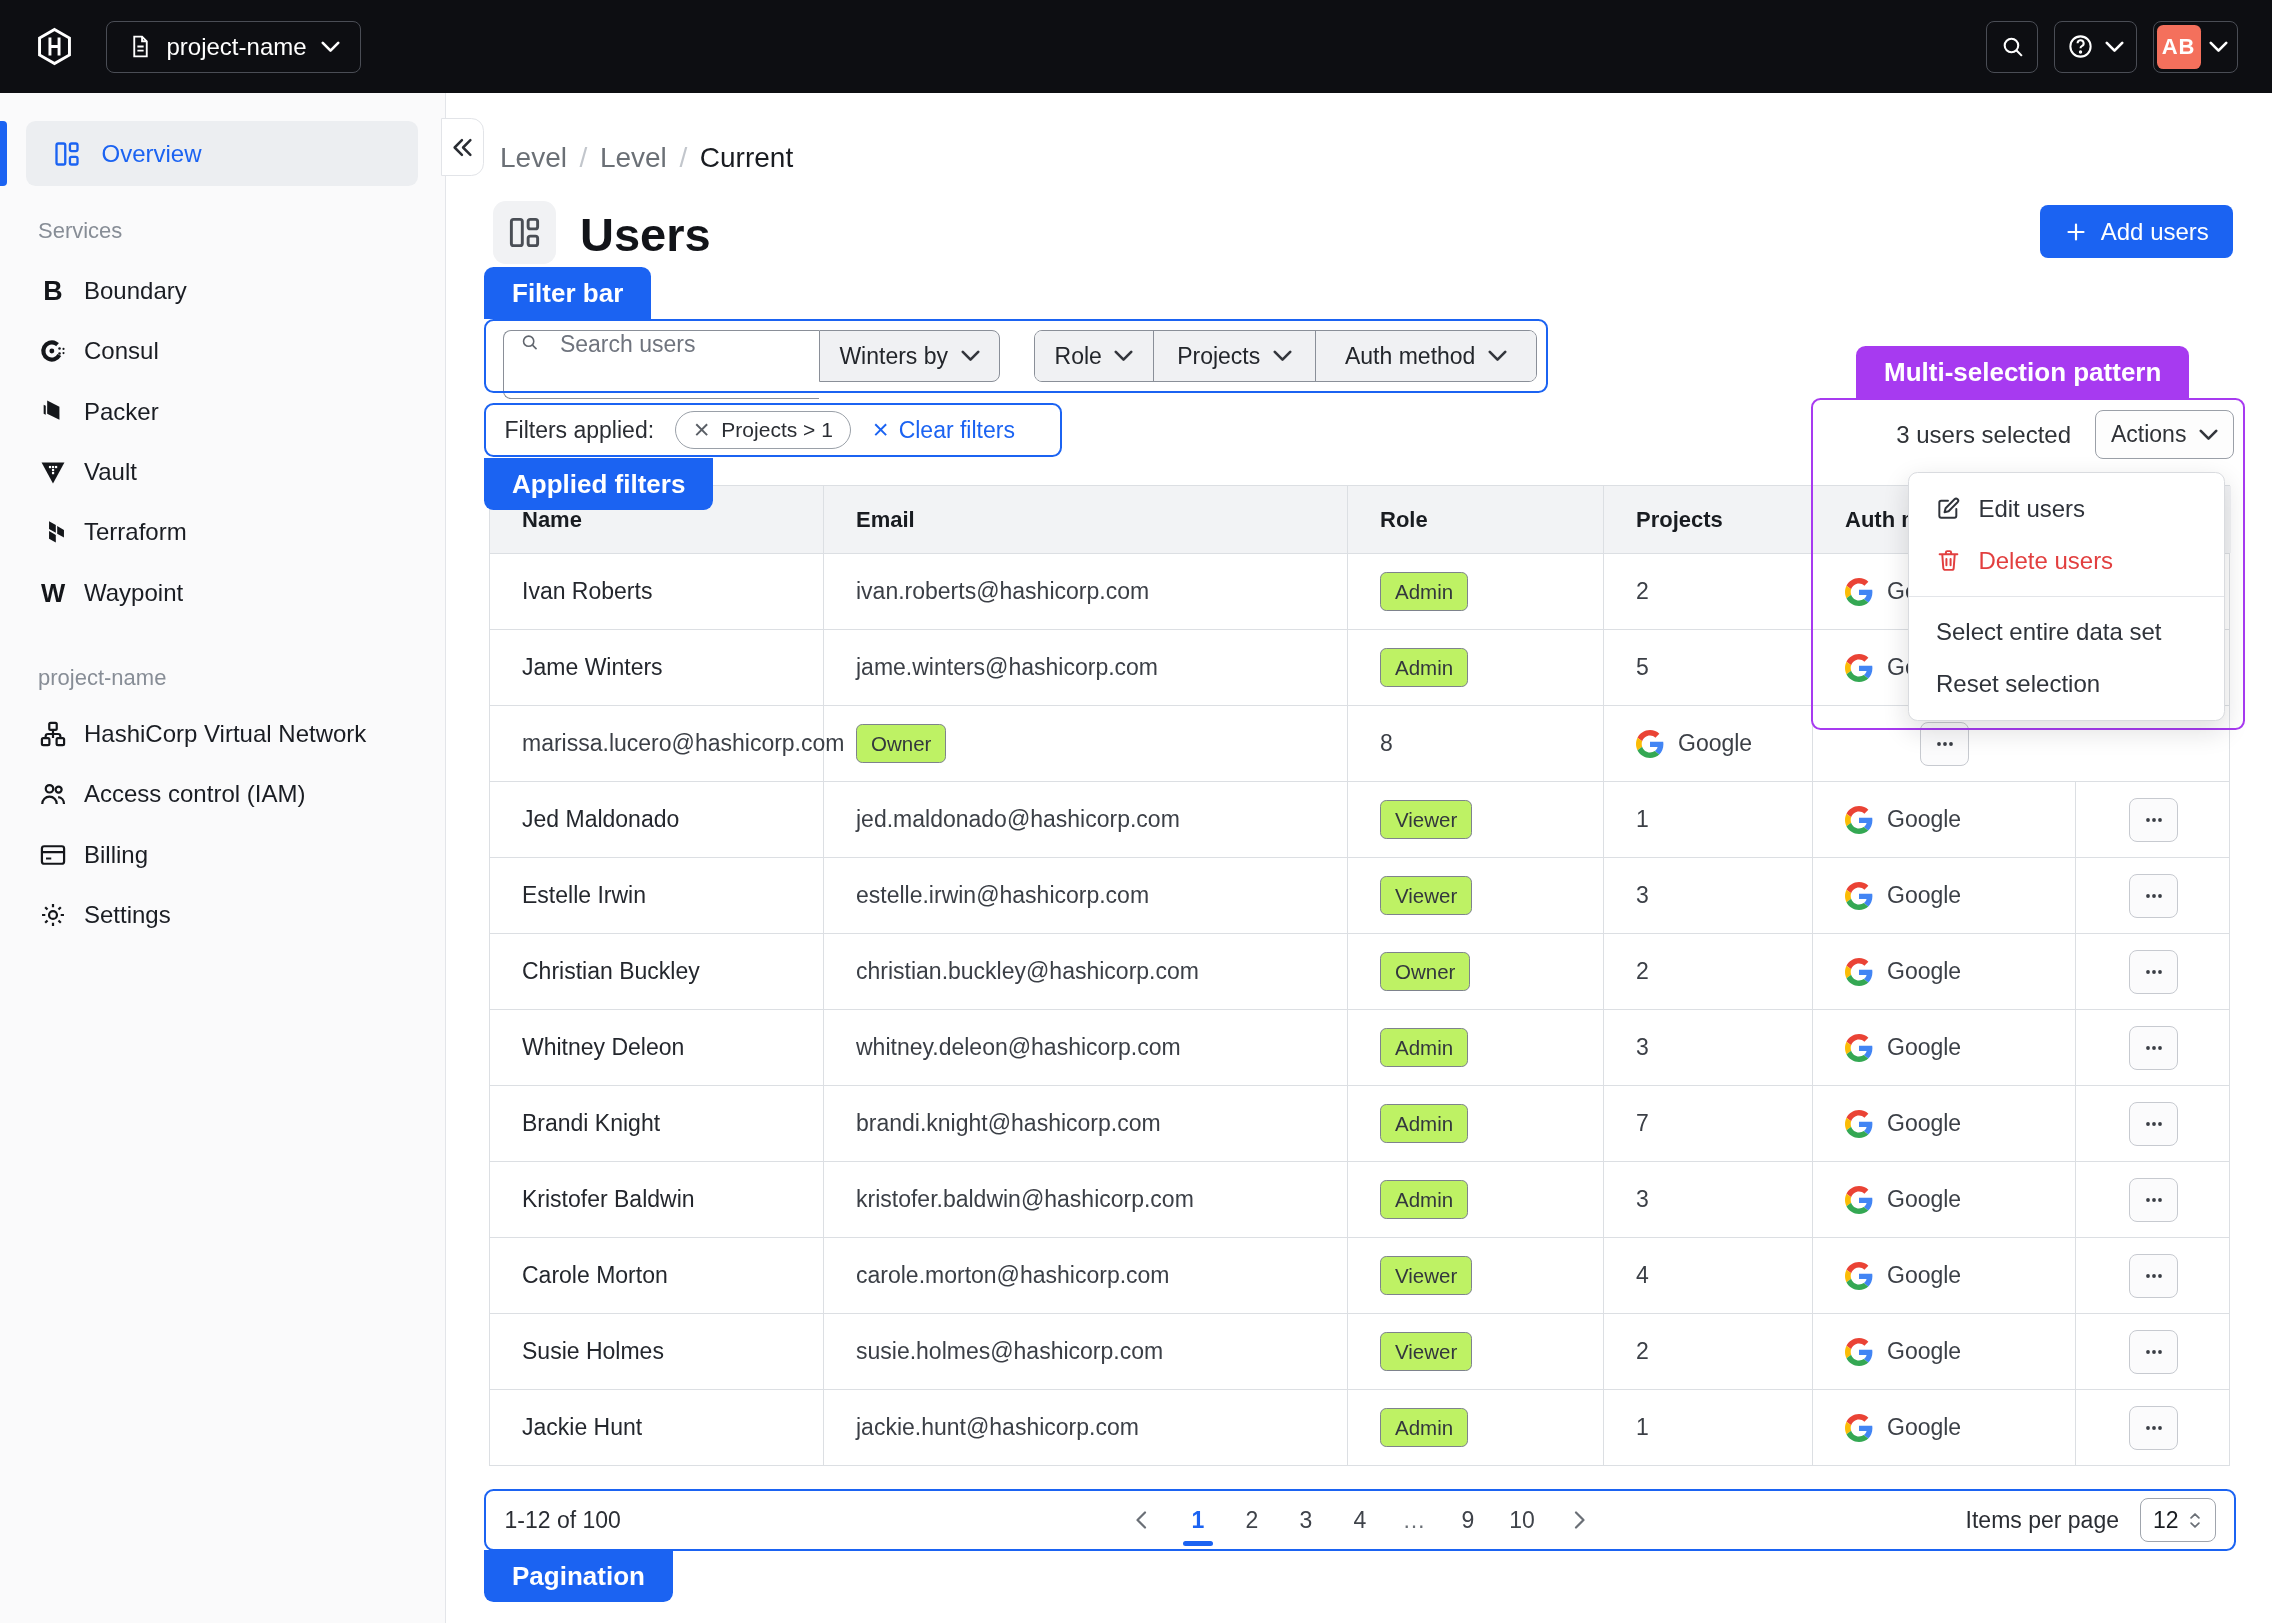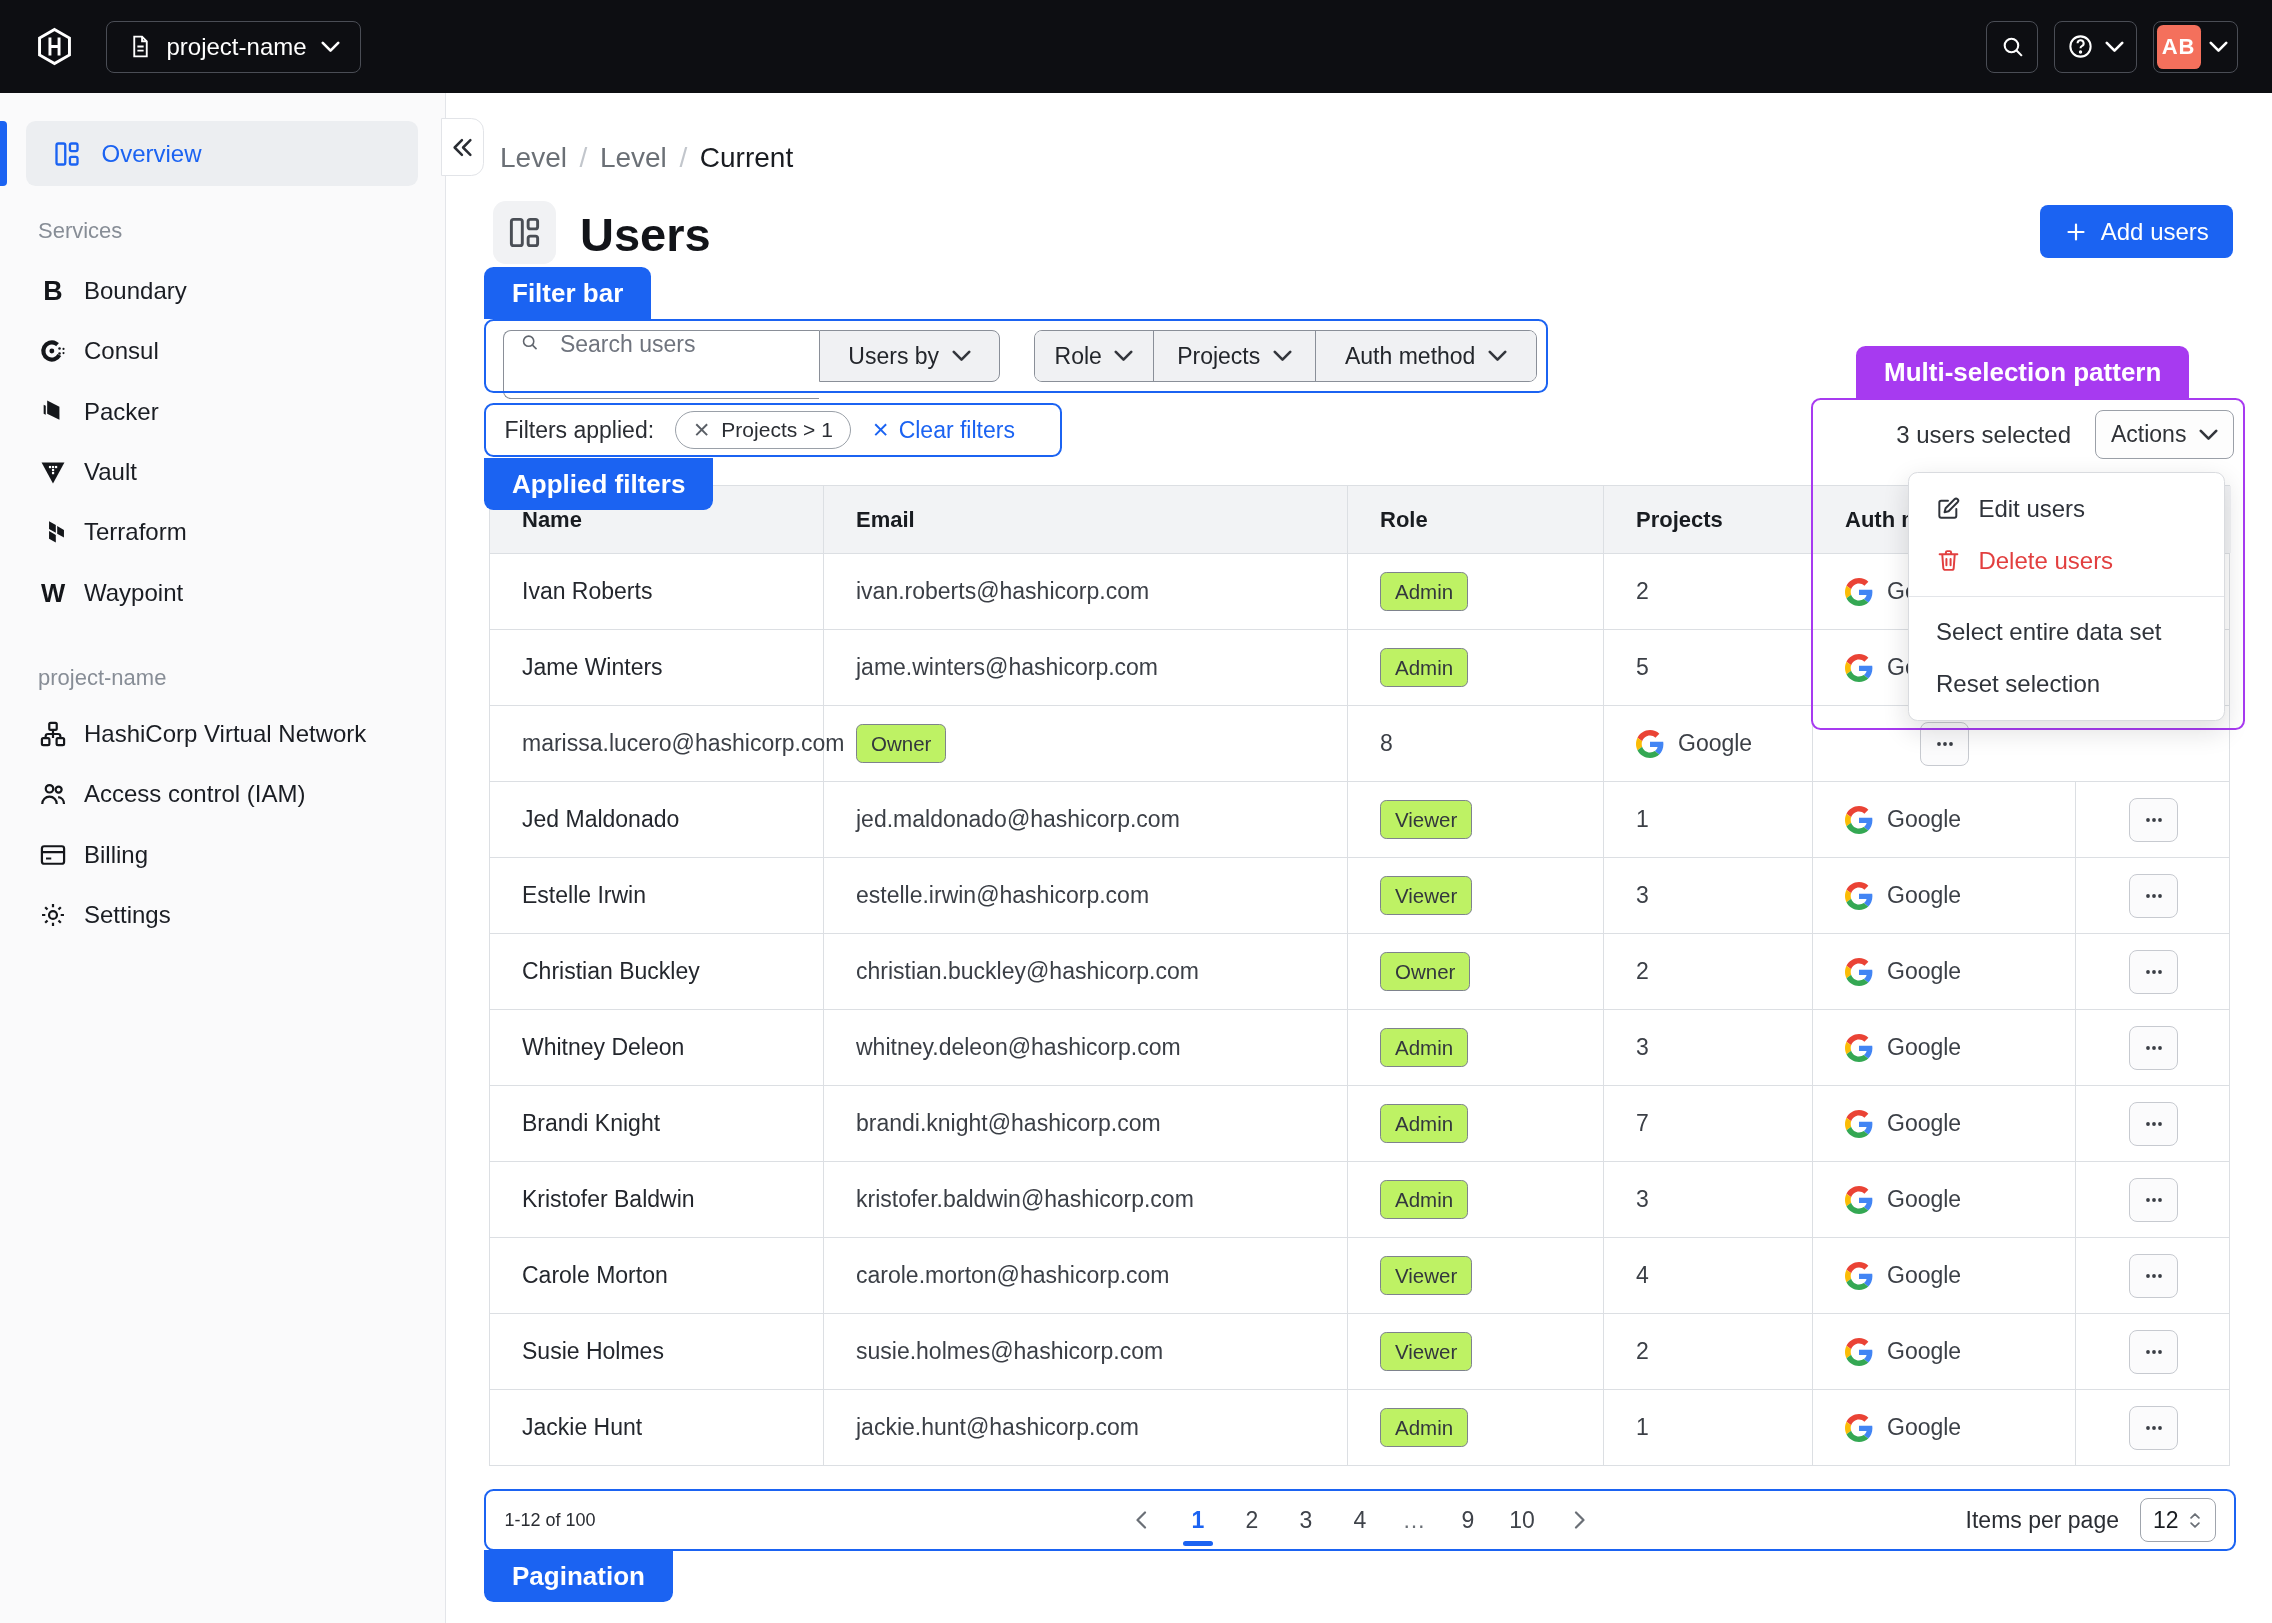--- a/index.html
+++ b/index.html
@@ -115,21 +115,21 @@
   .td{height:75px;display:flex;align-items:center;font-size:23px;color:#3B3F46;}
   .td-name{color:#24272D;}
   .badge{display:inline-flex;align-items:center;border:1.6px solid #7E838C;border-radius:6.3px;padding:6.3px 14px;font-size:20.5px;color:#33373D;background:#bef264;}
   .td-auth{gap:14px;}
   .gicon{width:28px;height:28px;display:flex;flex:0 0 auto;}
   .td-act{justify-content:center;padding-left:0;}
   .dots-btn{width:49px;height:44px;border:1.6px solid #C7CAD0;border-radius:8px;background:#FBFBFC;display:flex;align-items:center;justify-content:center;color:#3A3E45;}
 
   
   .pag-row{position:absolute;left:38px;top:1396px;width:1752px;height:62px;display:flex;align-items:center;padding:0 20.5px;z-index:2;}
-  .pag-range{font-size:18px;color:#2A2D33;}
+  .pag-range{font-size:23px;color:#2A2D33;}
   .pager{position:absolute;left:50%;transform:translateX(-50%);height:100%;display:flex;align-items:center;gap:24px;}
   .page{position:relative;min-width:30px;height:100%;display:flex;align-items:center;justify-content:center;font-size:23px;color:#3F434A;}
   .page-current{color:var(--blue);font-weight:600;}
   .page-current::after{content:"";position:absolute;bottom:4.7px;left:50%;transform:translateX(-50%);width:30px;height:5.5px;border-radius:3.2px;background:var(--blue);}
   .page-ellipsis{color:#6A6F76;}
   .pag-chev{width:35px;height:100%;display:flex;align-items:center;justify-content:center;color:#6A6F76;}
   .pag-right{margin-left:auto;display:flex;align-items:center;gap:20.5px;}
   .ipp-label{font-size:23px;color:#2A2D33;}
   .stepper{width:76px;height:44px;border:1.6px solid #A0A5AD;border-radius:8px;background:#fff;display:flex;align-items:center;justify-content:center;gap:9.5px;font-size:23px;color:#191C21;}
   .stepper svg{color:#6A6F76;}
@@ -343,21 +343,21 @@
 
     <div class="search-group">
       <div class="search-input-wrap">
         <svg viewBox="0 0 24 24" width="22" height="22" fill="none" stroke="#60656D" stroke-width="2">
             <circle cx="11" cy="11" r="6.5"></circle>
             <path d="M15.9 15.9L21 21"></path>
           </svg>
         <input type="text" placeholder="Search users" style="">
       </div>
       <button class="refine-btn">
-        <span>Users by</span>
+        <span>Winters by</span>
         <svg class="chev chev-dark" viewBox="0 0 16 10">
             <path d="M1.5 1.5L8 8l6.5-6.5" fill="none" stroke="currentColor" stroke-width="2.2" stroke-linecap="round" stroke-linejoin="round"></path>
           </svg>
       </button>
     </div>
 
     <div class="seg-group">
       <button class="seg seg-role">
         <span>Role</span>
         <svg class="chev chev-dark" viewBox="0 0 16 10">

